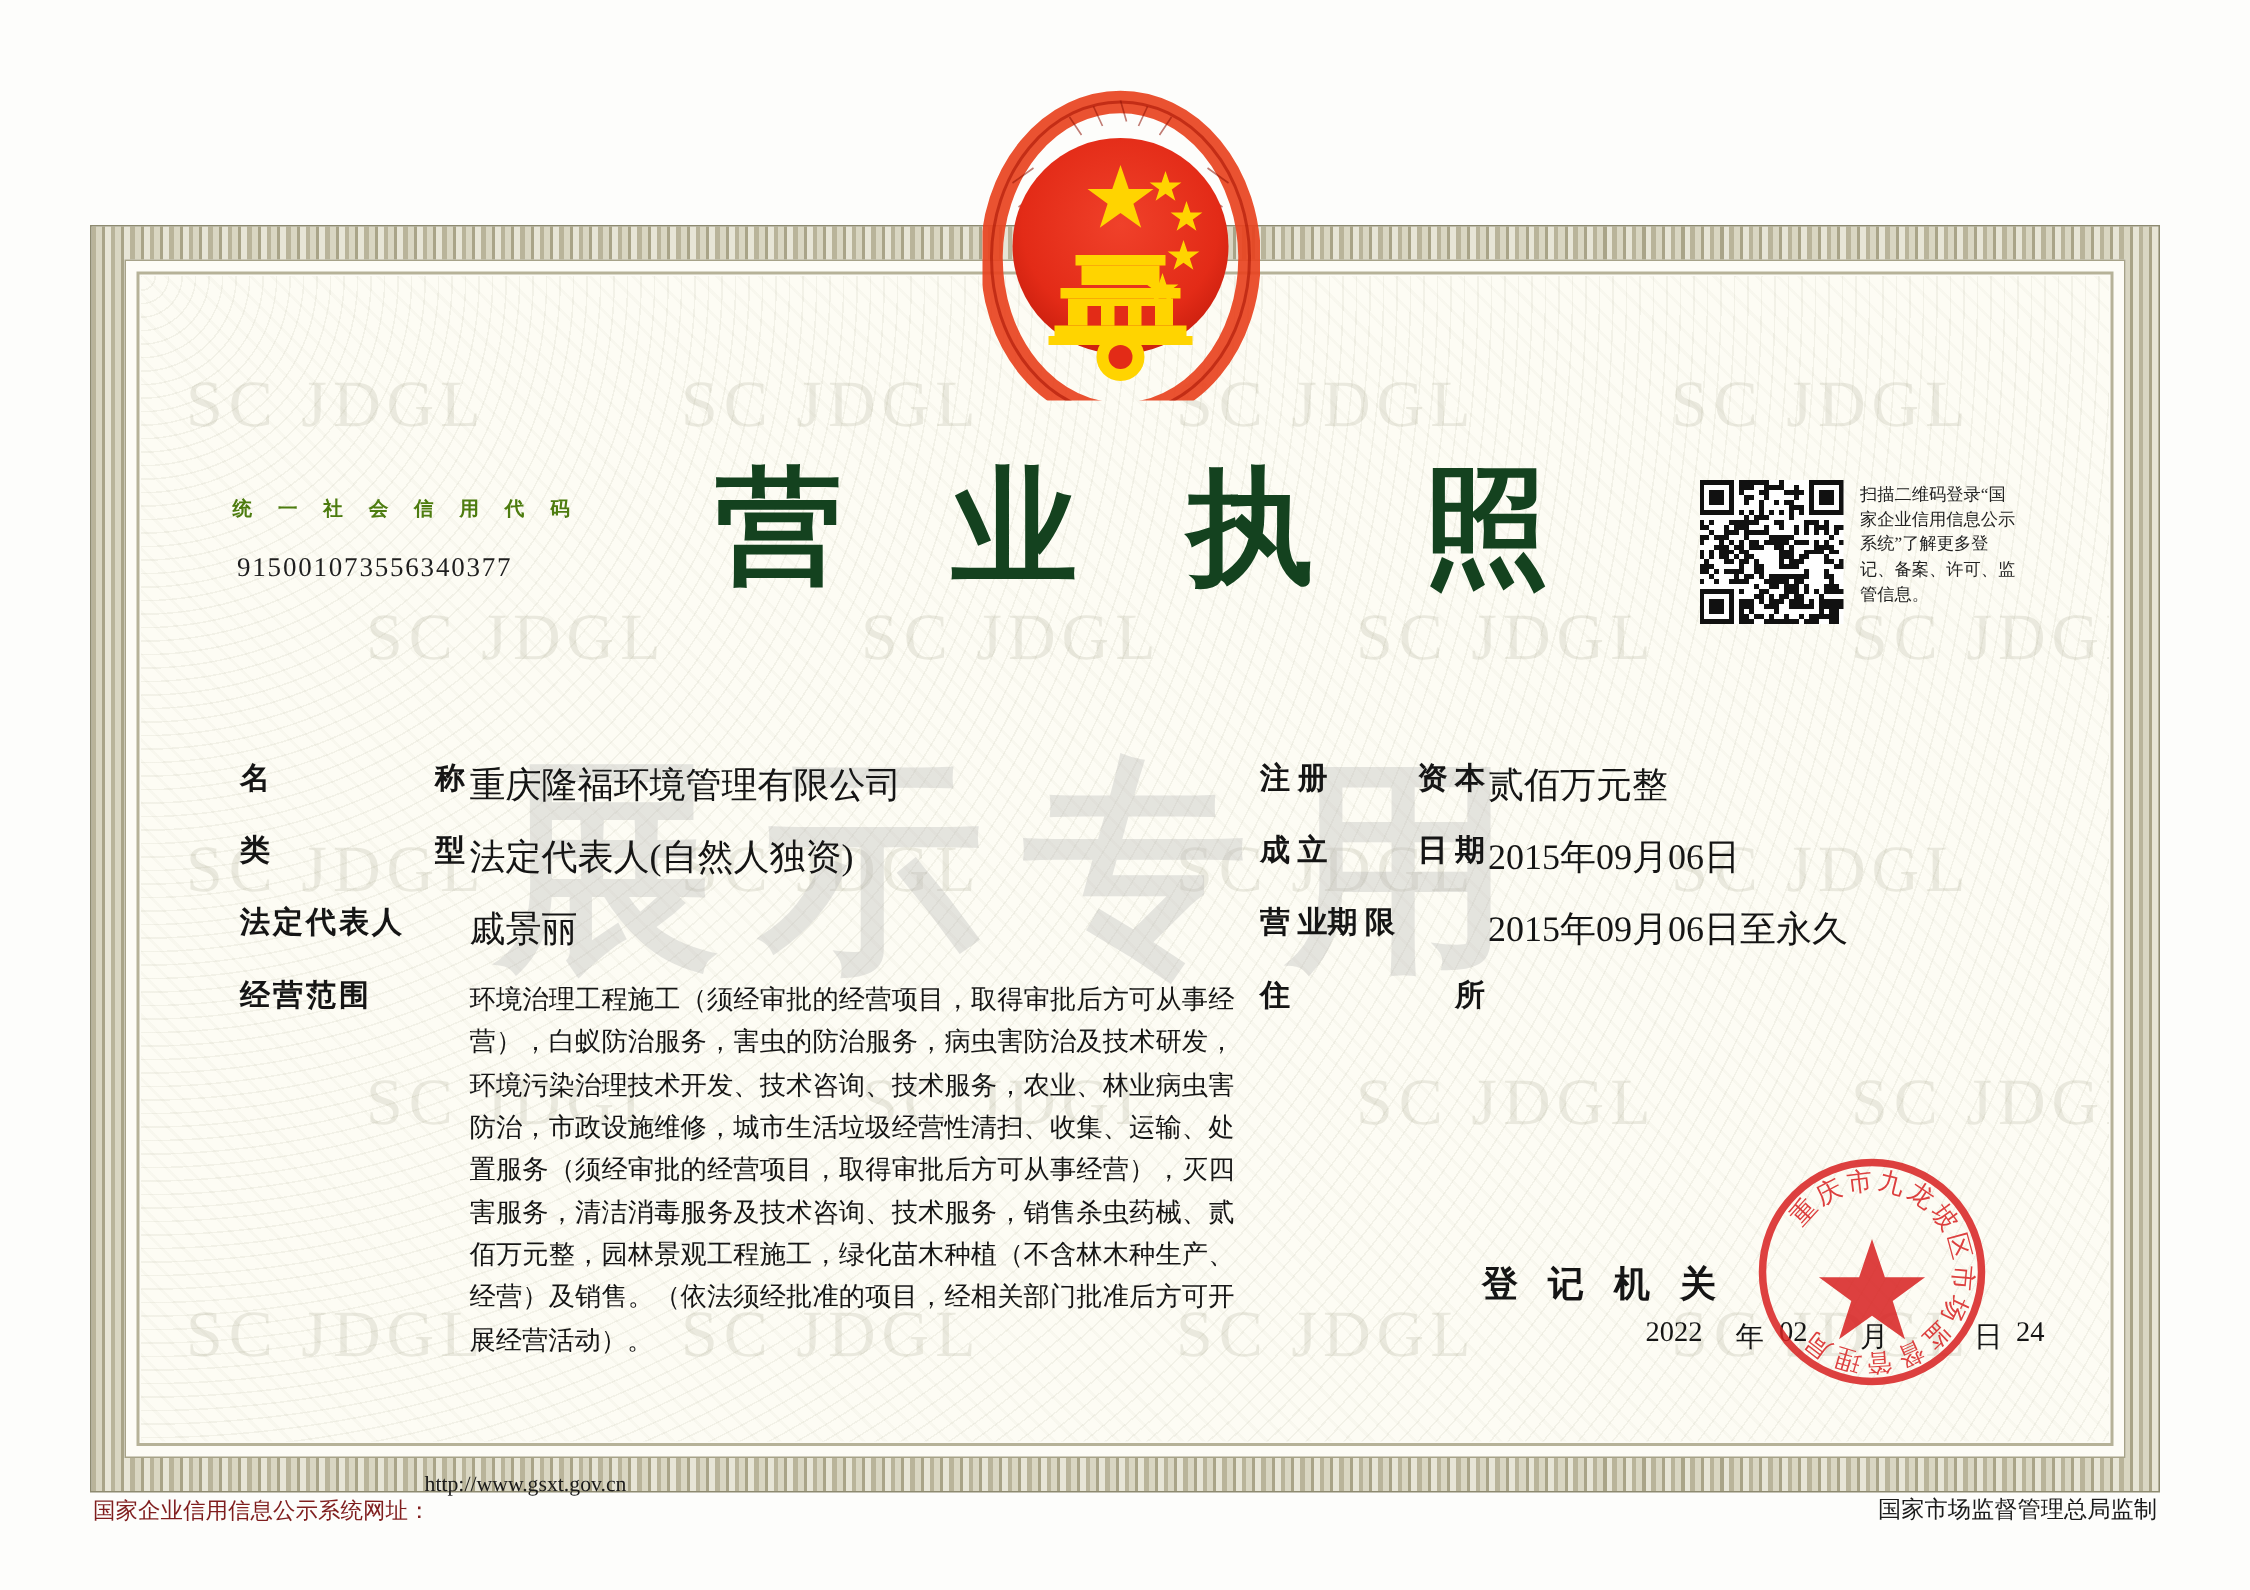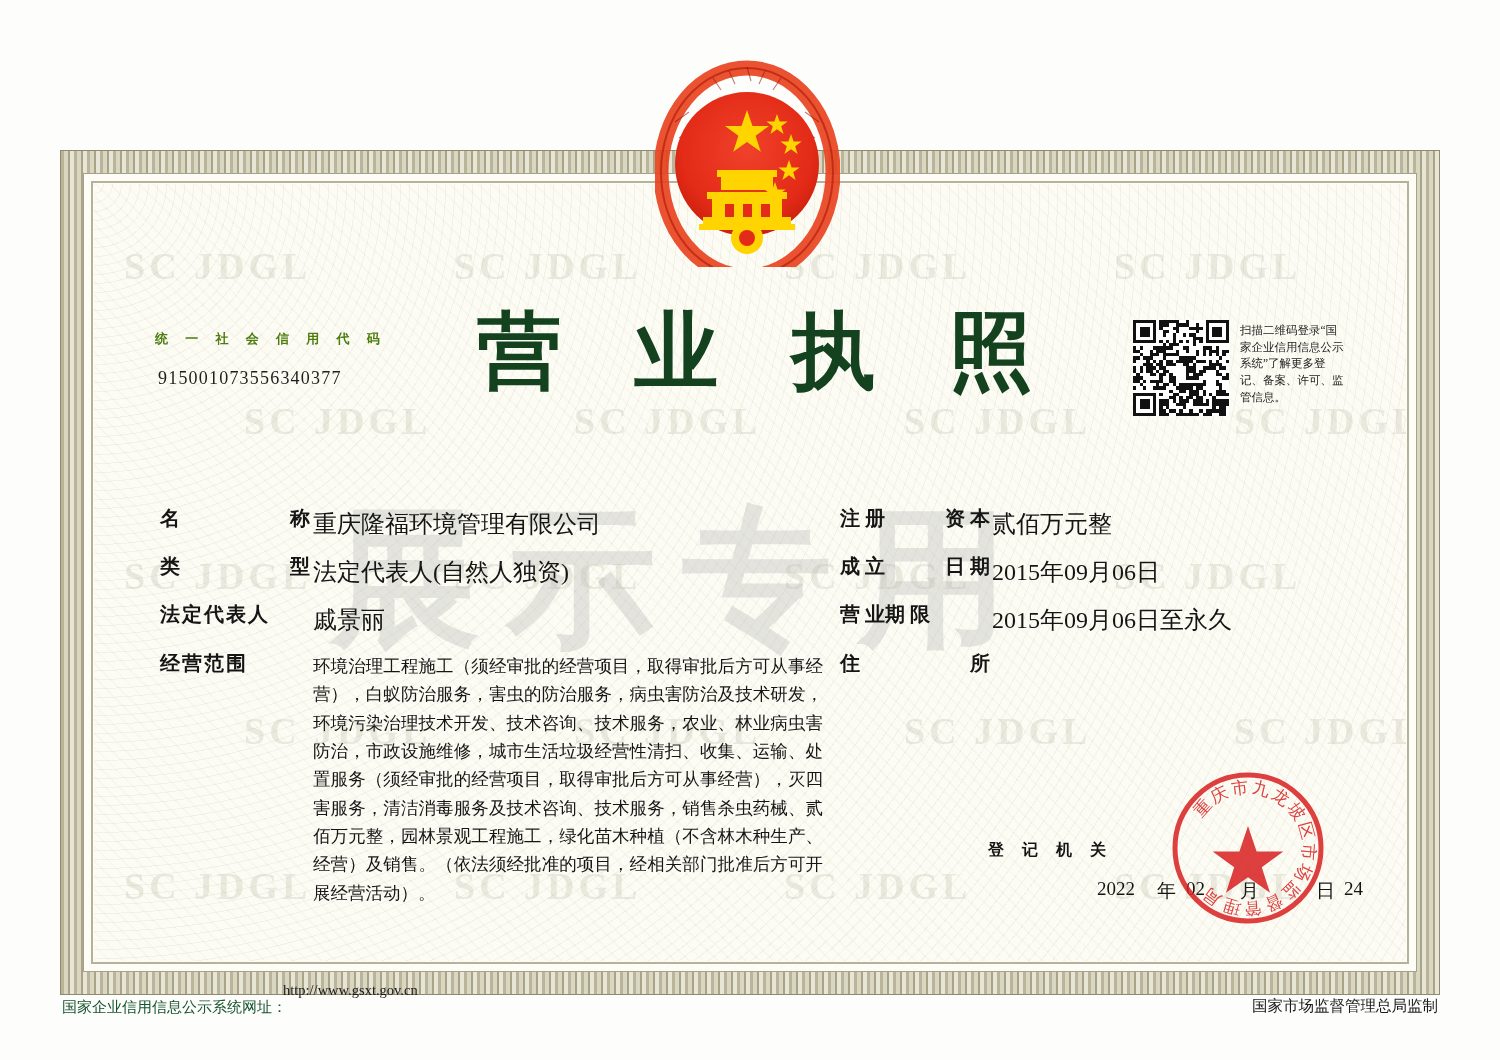--- a/index.html
+++ b/index.html
@@ -62,25 +62,25 @@
   
   .wm-tiles {
     position: absolute;
     left: 33px; top: 33px; right: 33px; bottom: 33px;
     overflow: hidden;
     pointer-events: none;
   }
   .wm-tile {
     position: absolute;
     font-family: "Liberation Serif", serif;
-    font-size: 38px;
+    font-size: 44px;
     letter-spacing: 4px;
     color: rgba(150,150,120,0.18);
     white-space: nowrap;
-    font-weight: bold;
+    font-weight: normal;
   }
 
   
   .wm-big {
     position: absolute;
     left: 330px;
     top: 480px;
     font-size: 150px;
     font-weight: bold;
     letter-spacing: 26px;
@@ -180,21 +180,21 @@
 
   .v-cap   { left: 992px; top: 506px; }
   .v-est   { left: 992px; top: 554px; }
   .v-term  { left: 992px; top: 602px; }
   .v-addr  { left: 992px; top: 652px; width: 330px; line-height: 1.6; }
 
   
   .registry-label {
     position: absolute;
     left: 988px; top: 840px;
-    font-size: 16px;
+    font-size: 24px;
     font-weight: bold;
     letter-spacing: 7px;
     color: #151515;
   }
   .reg-date {
     position: absolute;
     top: 878px;
     font-size: 19px;
     color: #151515;
   }
@@ -211,21 +211,21 @@
     left: 1168px; top: 768px;
     width: 160px; height: 160px;
     pointer-events: none;
   }
 
   
   .footer-url-label {
     position: absolute;
     left: 62px; top: 998px;
     font-size: 15px;
-    color: #14532d;
+    color: #7f1d1d;
   }
   .footer-url {
     position: absolute;
     left: 283px; top: 982px;
     font-size: 14.5px;
     color: #1a1a1a;
     font-family: "Liberation Serif", serif;
   }
   .footer-right {
     position: absolute;

